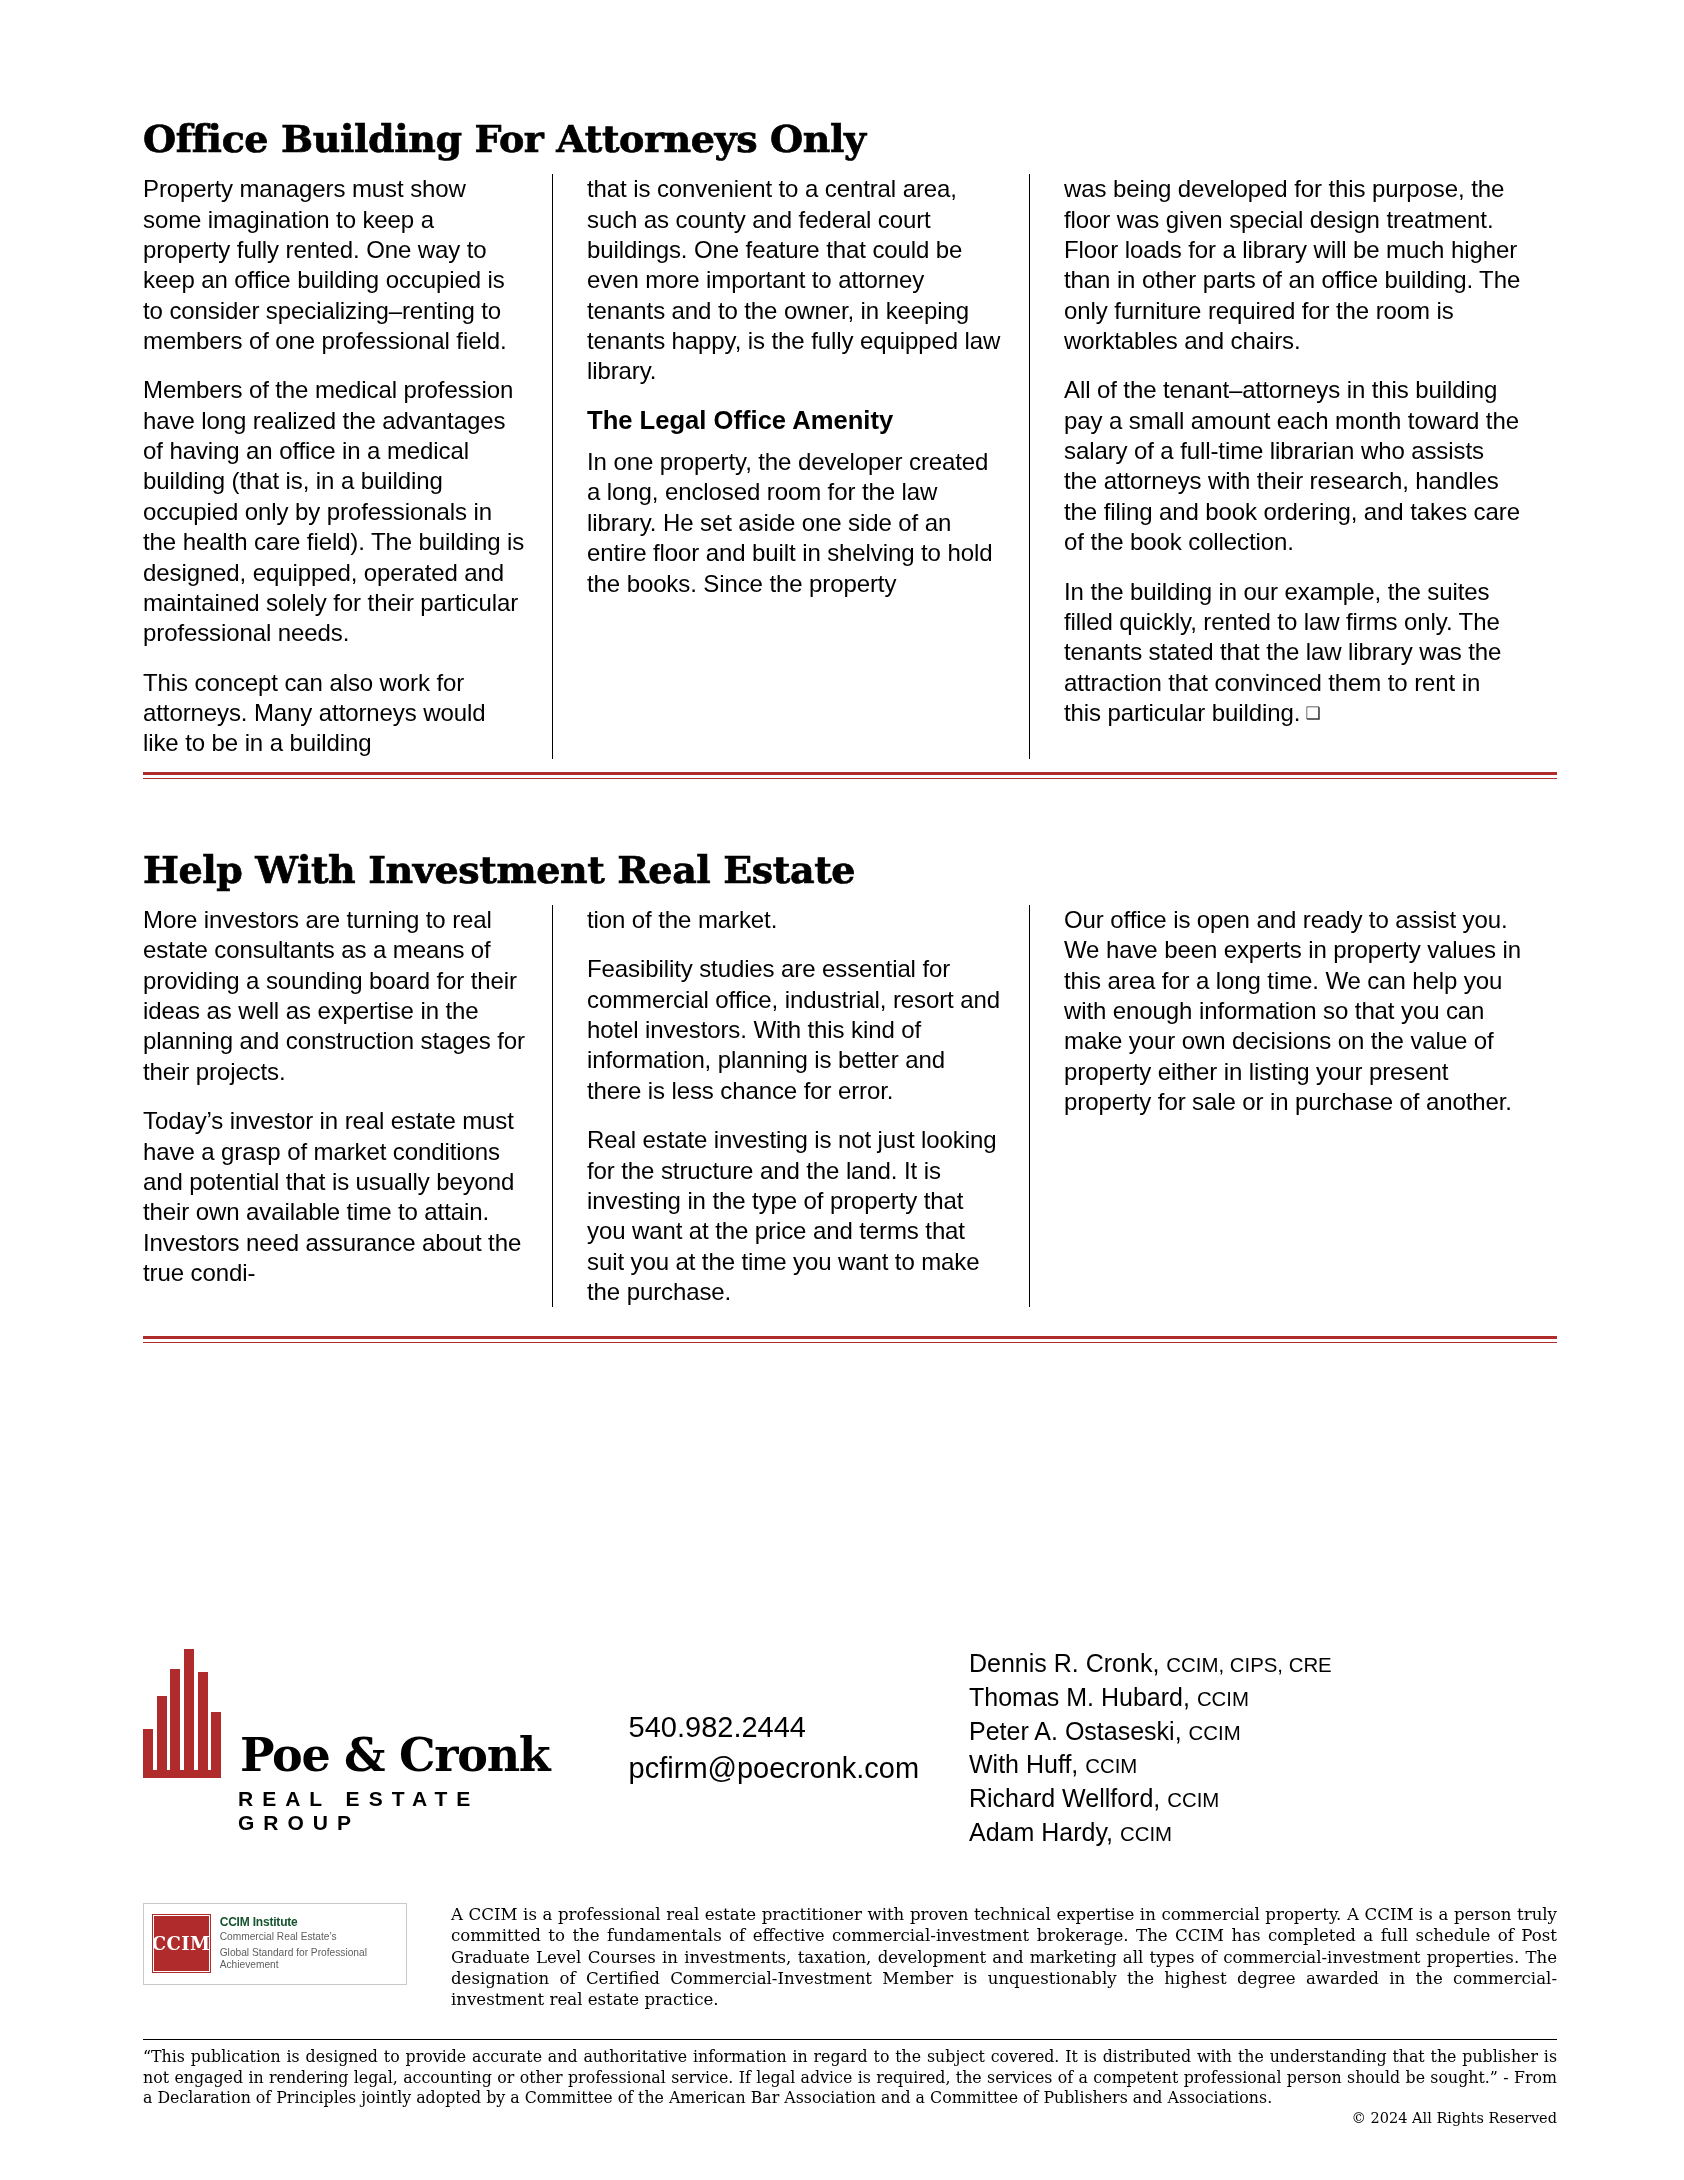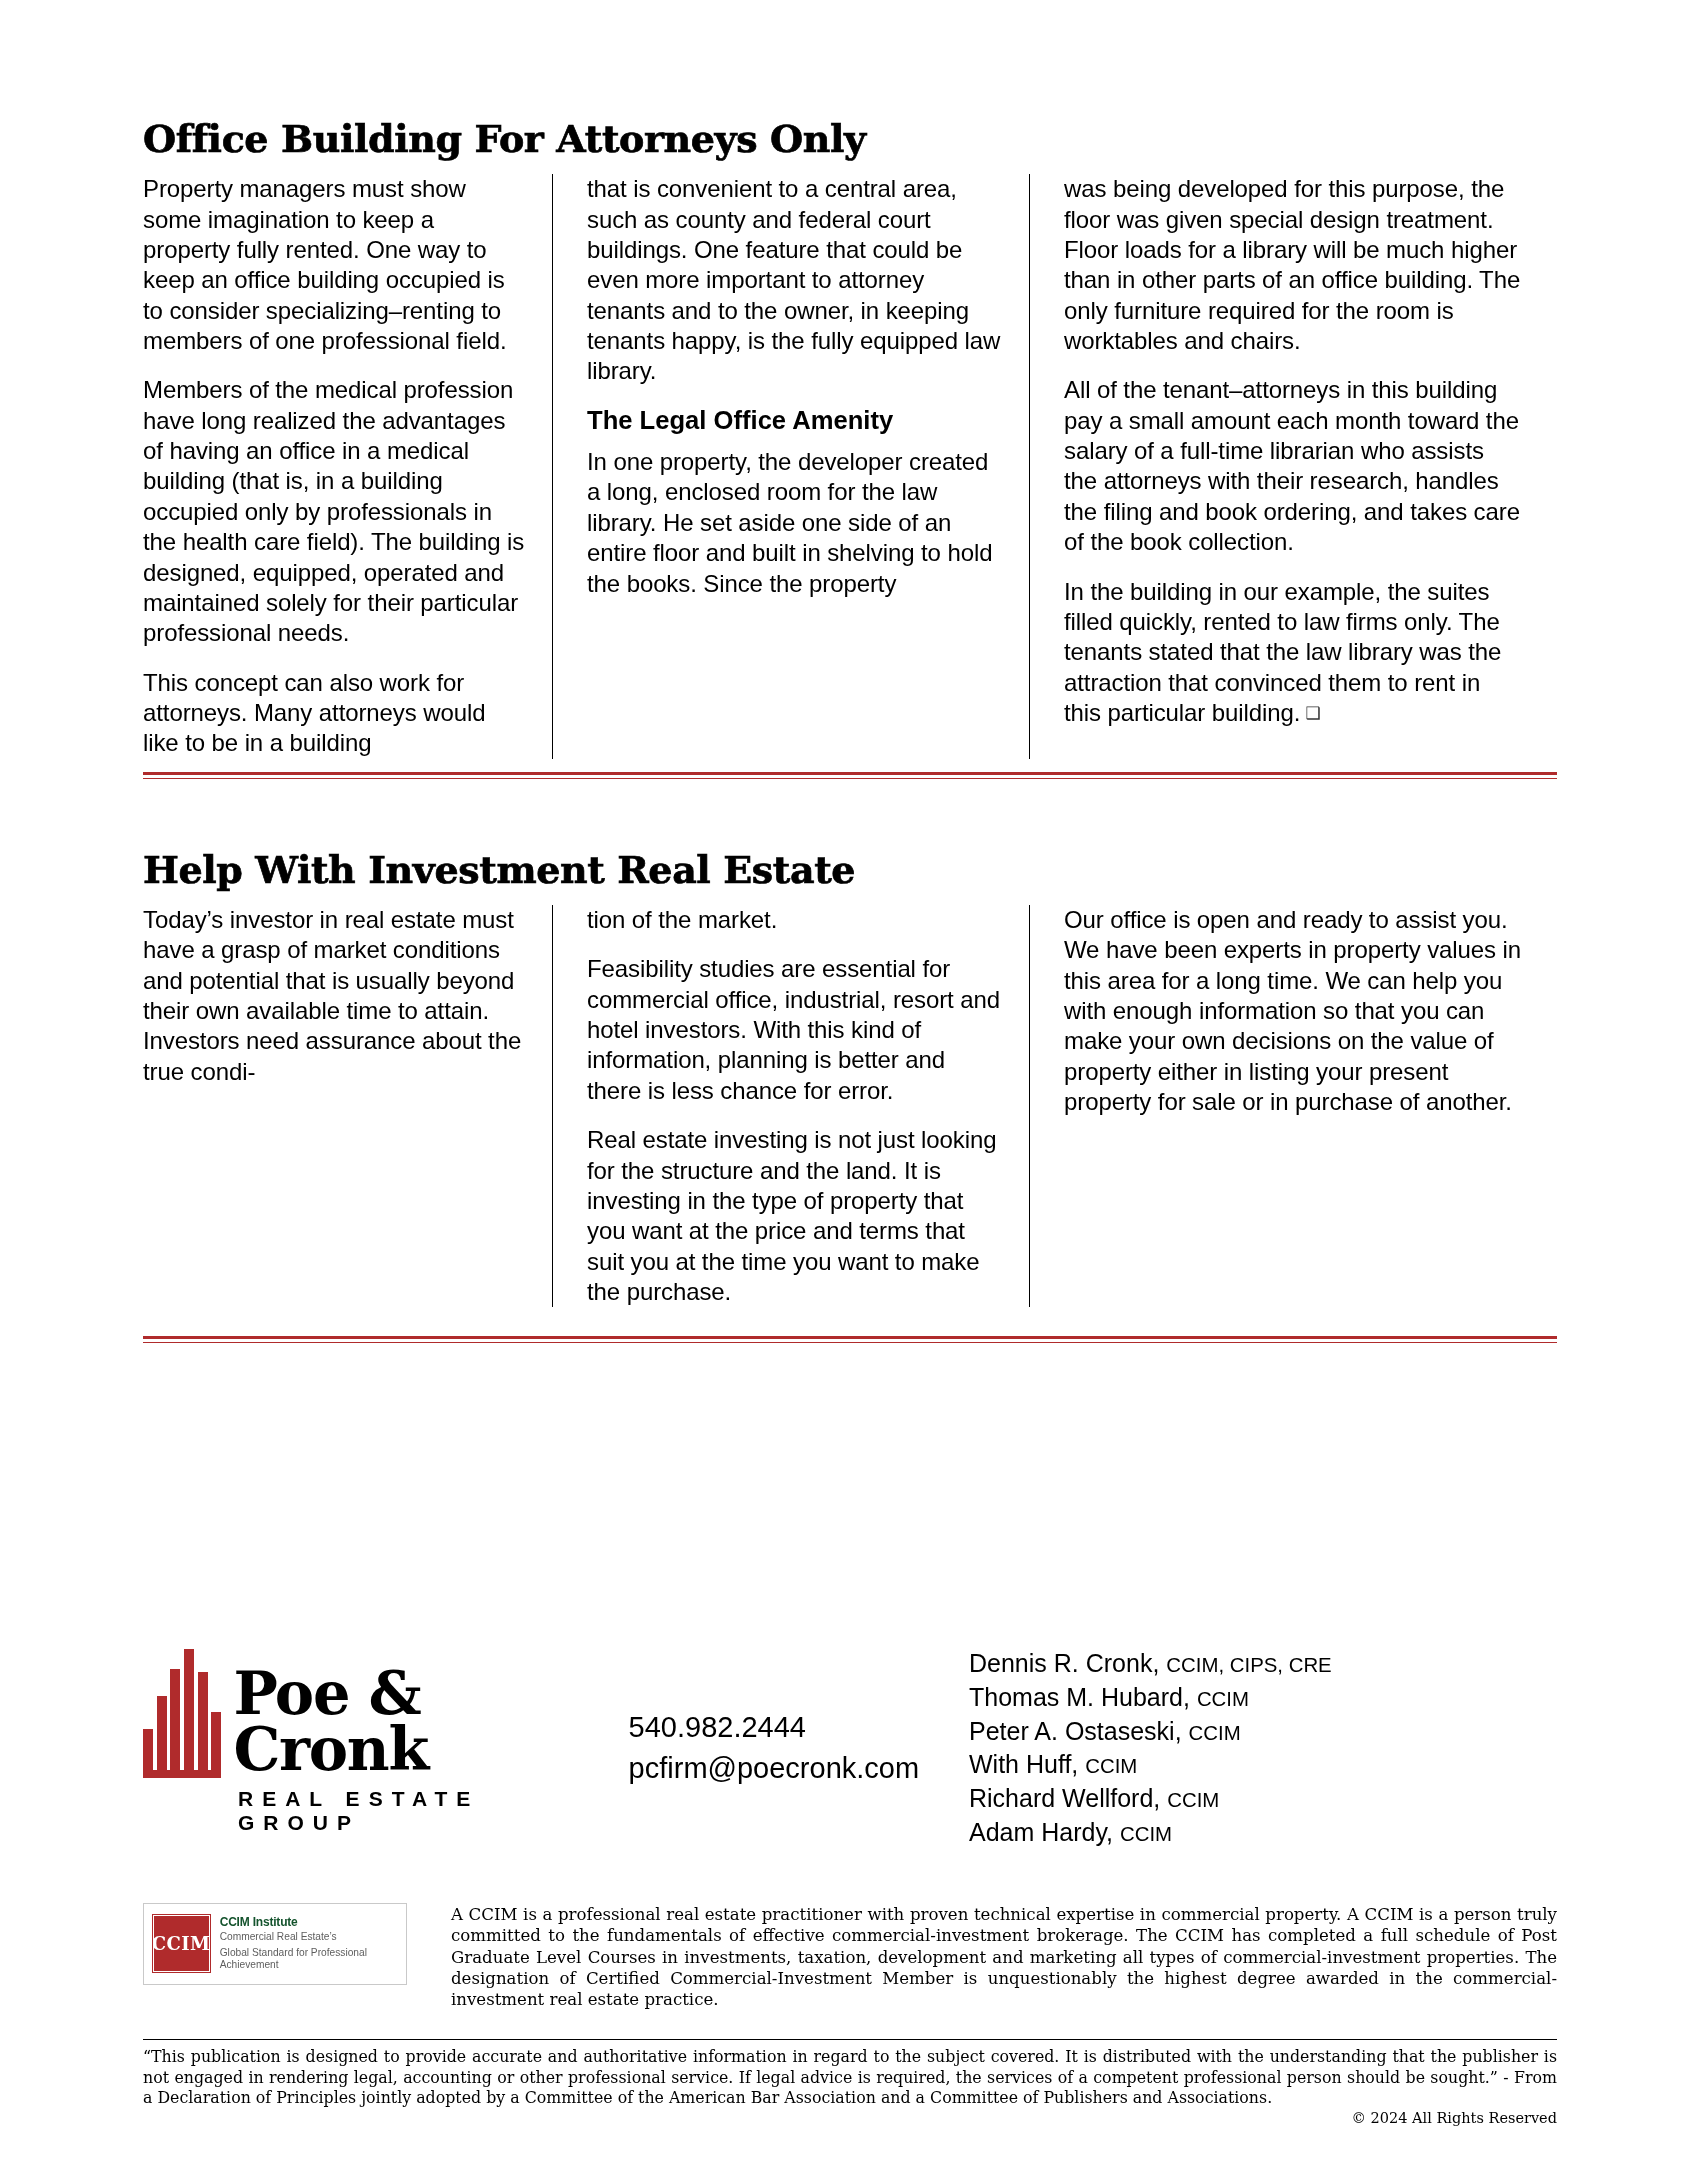--- a/index.html
+++ b/index.html
@@ -115,21 +115,21 @@
     margin-right: 12px;
   }
   .bar {
     position: absolute;
     bottom: 0;
     background: #b02b2c;
   }
   .logo-word {
     font-family: "DejaVu Serif", serif;
     font-weight: bold;
-    font-size: 59px;
+    font-size: 46px;
     line-height: 0.95;
     letter-spacing: -1.3px;
     color: #000;
   }
   .logo-sub {
     font-size: 21px;
     font-weight: bold;
     letter-spacing: 9px;
     margin-top: 8.5px;
     margin-left: 95px;
@@ -255,20 +255,21 @@
           <p class="body"><span>In the building in our example, the suites filled quickly, rented to law firms only. The tenants stated that the law library was the attraction that convinced them to rent in this particular building.</span><span class="endmark">❑</span></p>
         </div>
       </div>
       <hr class="rule first">
     </div>
 
     <div class="section2">
       <h1 class="article-title">Help With Investment Real Estate</h1>
       <div class="cols">
         <div class="col c1">
+          <p class="body">More investors are turning to real estate consultants as a means of providing a sounding board for their ideas as well as expertise in the planning and construction stages for their projects.</p>
           <p class="body">Today’s investor in real estate must have a grasp of market conditions and potential that is usually beyond their own available time to attain. Investors need assurance about the true condi-</p>
         </div>
         <div class="col c2">
           <p class="body">tion of the market.</p>
           <p class="body">Feasibility studies are essential for commercial office, industrial, resort and hotel investors. With this kind of information, planning is better and there is less chance for error.</p>
           <p class="body">Real estate investing is not just looking for the structure and the land. It is investing in the type of property that you want at the price and terms that suit you at the time you want to make the purchase.</p>
         </div>
         <div class="col c3">
           <p class="body">Our office is open and ready to assist you. We have been experts in property values in this area for a long time. We can help you with enough information so that you can make your own decisions on the value of property either in listing your present property for sale or in purchase of another.</p>
         </div>

